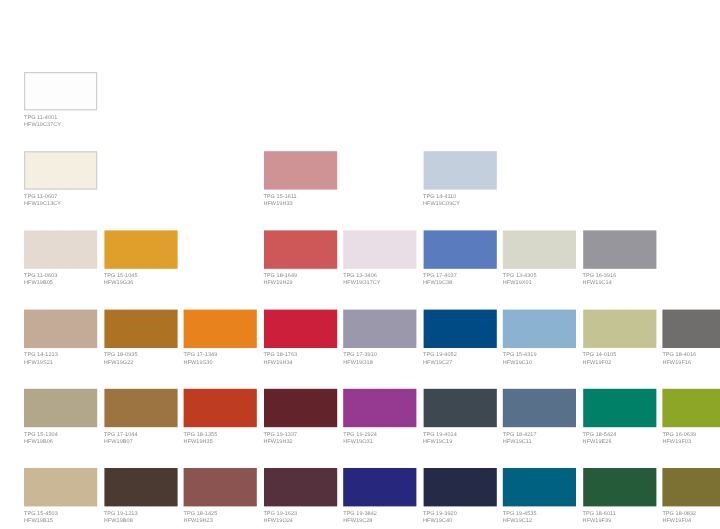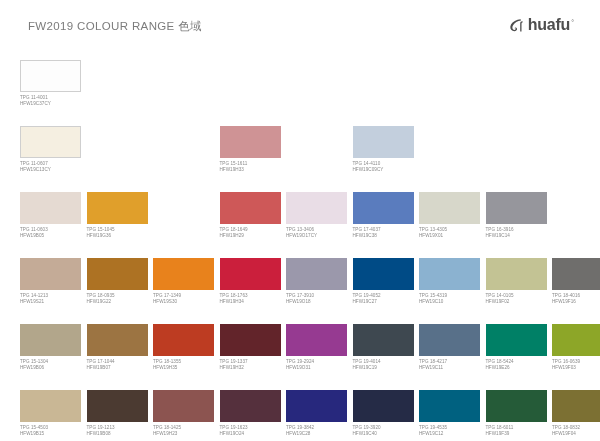--- a/index.html
+++ b/index.html
@@ -100,33 +100,20 @@
   }
   .label-line {
     display: block;
   }
 </style>
 </head>
 <body>
 
 <div class="page">
 
-  <div class="header">
-    <div class="page-title">FW2019 COLOUR RANGE 色域</div>
-    <div class="brand">
-      <span class="brand-mark">
-        <svg width="17" height="17" viewBox="0 0 17 17">
-          <path d="M12.6 1.2 C8.4 1.6 4.6 3.6 3.0 6.4 C1.6 8.9 2.3 11.6 4.6 12.8 C6.0 13.5 7.6 13.3 8.5 12.3 C9.3 11.4 9.2 10.2 8.3 9.7 C7.6 9.3 6.7 9.6 6.5 10.3 C7.3 10.1 7.9 10.5 7.8 11.1 C7.6 11.9 6.5 12.2 5.6 11.7 C4.2 10.9 4.0 9.0 5.1 7.2 C6.6 4.7 9.6 3.0 13.0 2.6 Z" fill="#4e4e4e"></path>
-          <path d="M12.2 13.4 L12.2 5.6 C12.2 4.0 13.2 3.2 14.6 3.4 L14.6 4.6 C13.9 4.5 13.5 4.9 13.5 5.7 L13.5 13.4 Z" fill="#4e4e4e"></path>
-        </svg>
-      </span>
-      <span class="brand-name">huafu</span>
-      <span class="brand-tm">°</span>
-    </div>
-  </div>
 
   <div class="grid">
       <div class="row">
         <div class="cell">
           <div class="swatch bordered" style="background: rgb(253, 253, 253);"></div>
           <div class="labels">
             <span class="label-line">TPG 11-4001</span>
             <span class="label-line">HFW19C37CY</span>
           </div>
         </div>

